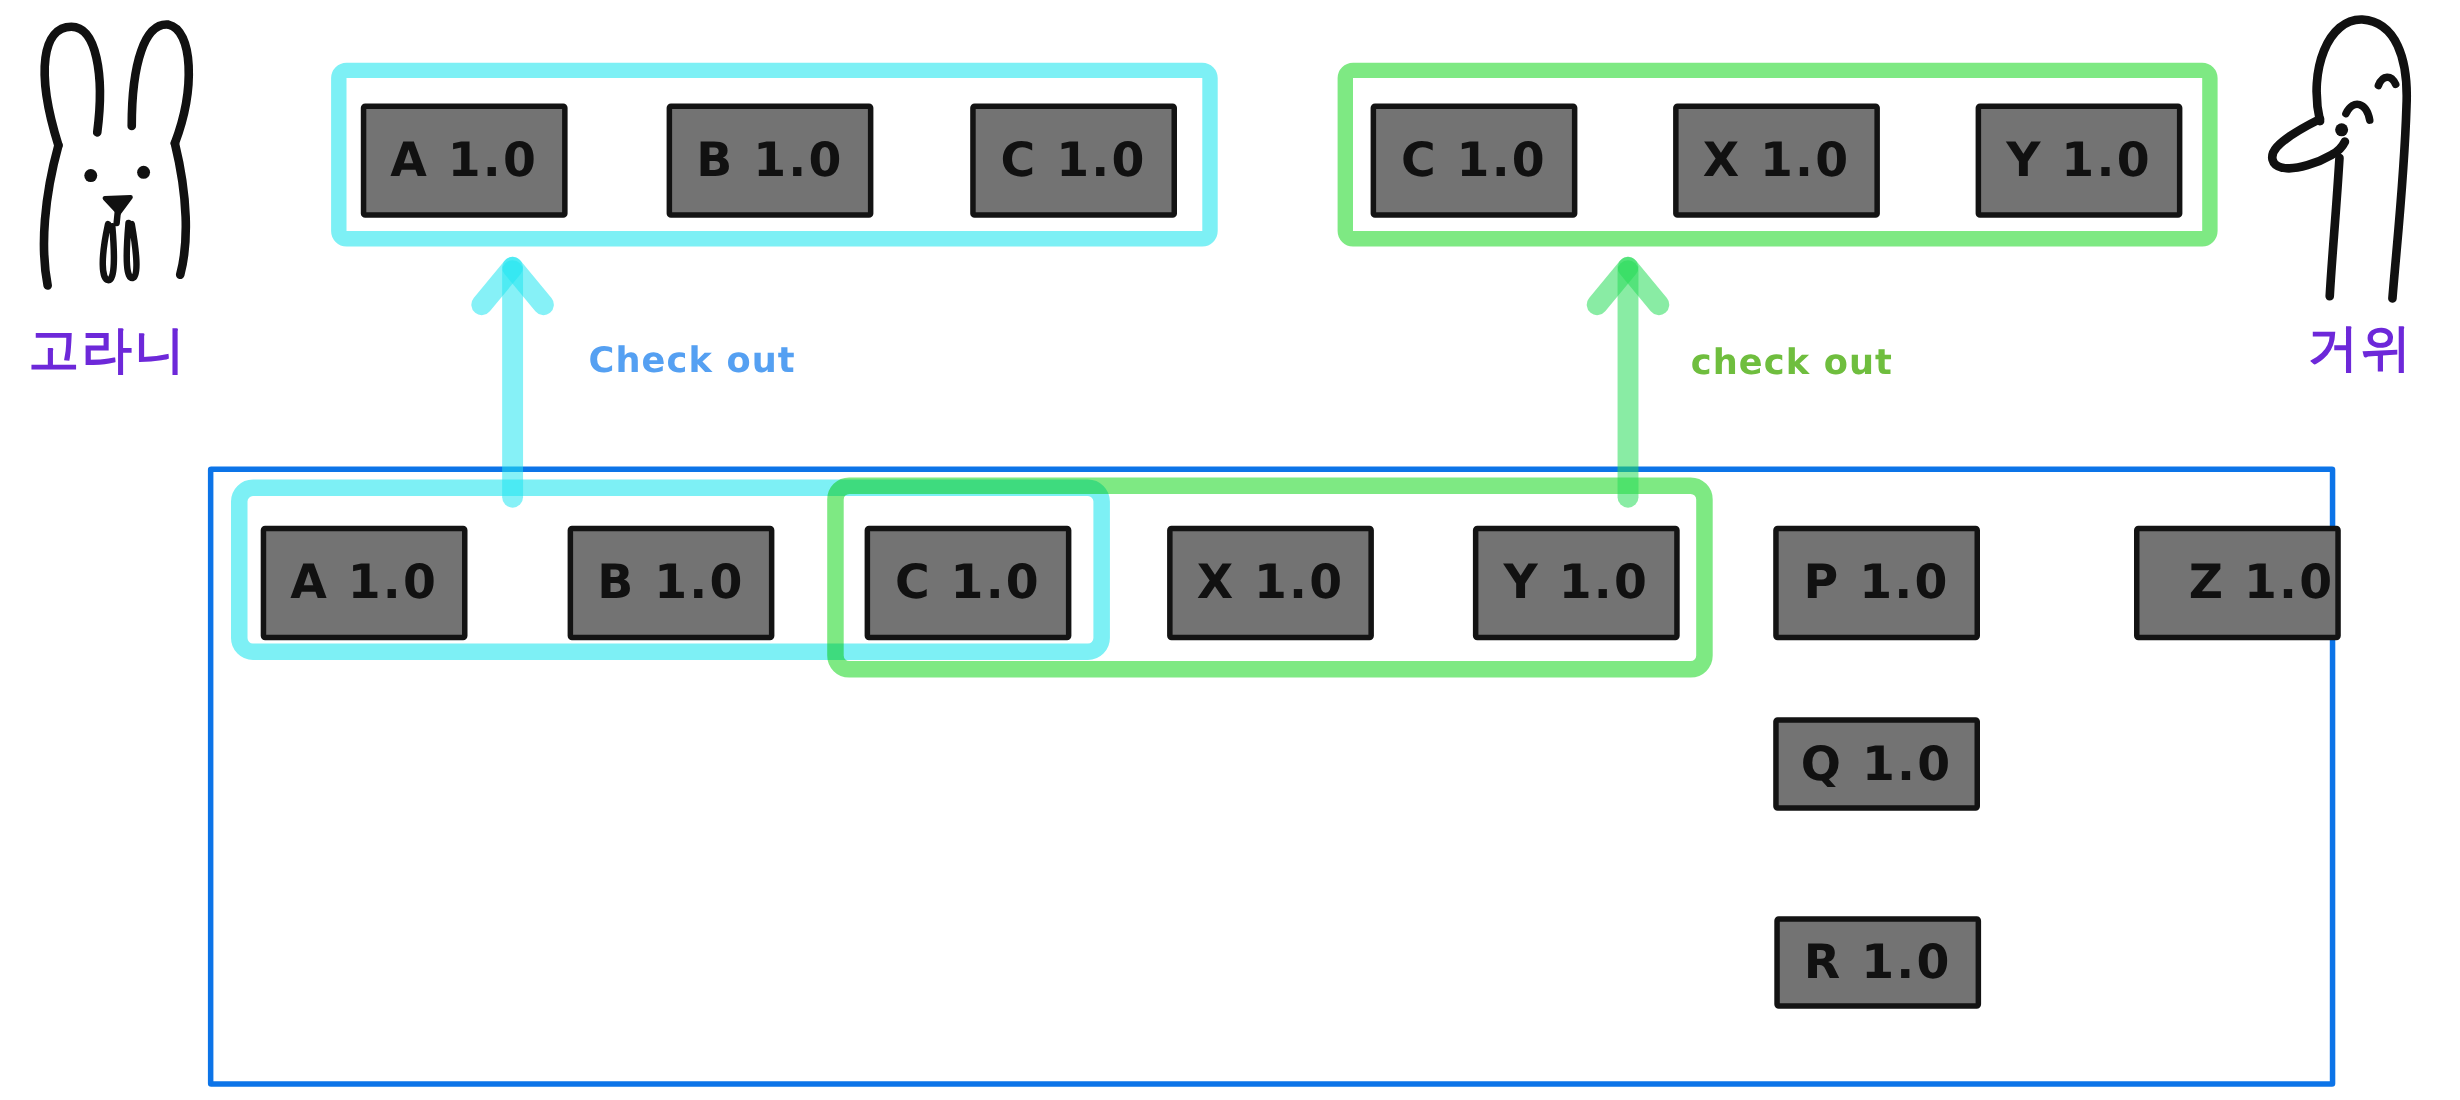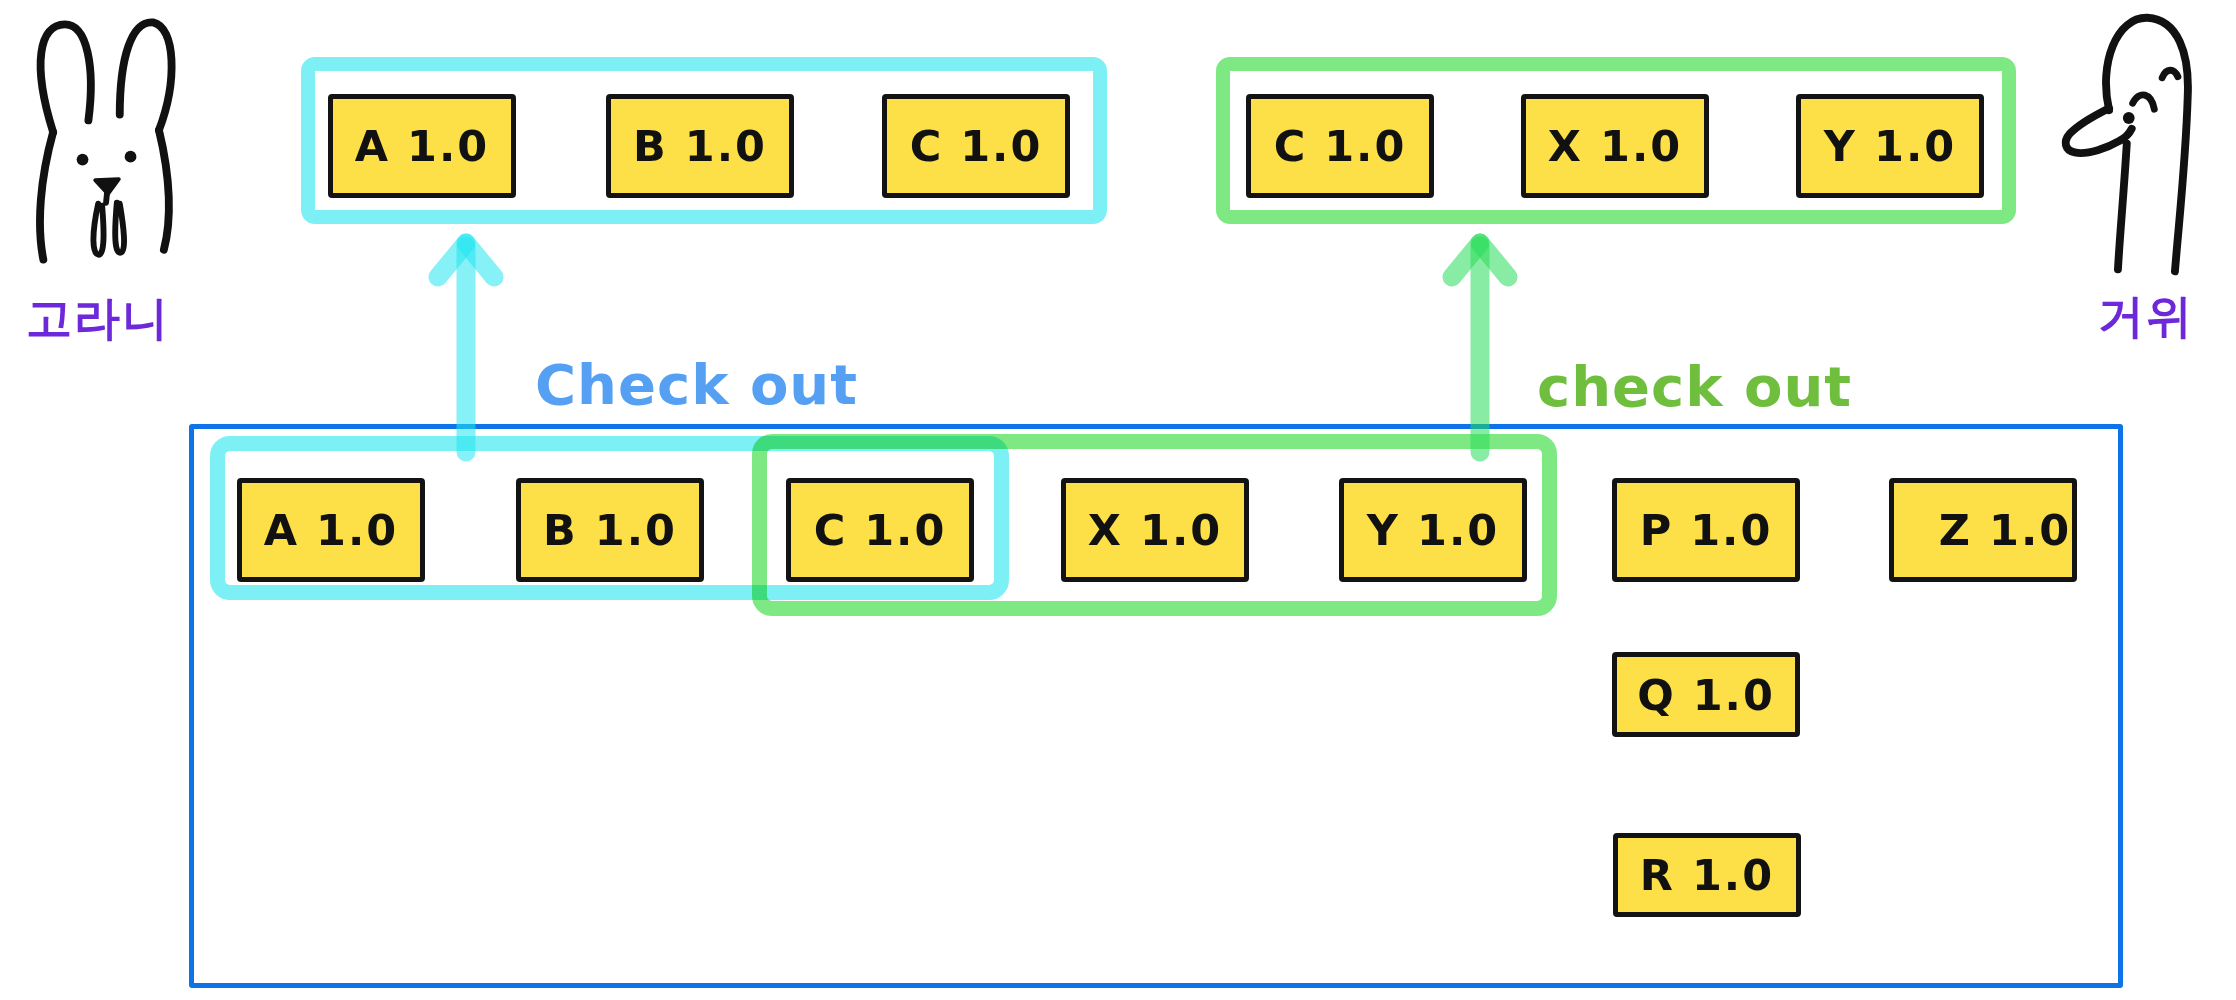--- a/index.html
+++ b/index.html
@@ -3,42 +3,42 @@
 <meta charset="utf-8">
 <style>
   html,body{margin:0;padding:0;background:#fff;}
   .stage{
     position:relative;width:2236px;height:1000px;background:#ffffff;
     font-family:"DejaVu Sans",sans-serif;overflow:hidden;
   }
   .abs{position:absolute;}
   
   .pkg{
-    position:absolute;width:188px;height:104px;background:#fde047;
+    position:absolute;width:188px;height:104px;background:#737373;
     border:5px solid #131313;border-radius:4px;box-sizing:border-box;
     display:flex;align-items:center;justify-content:center;
     font-weight:700;font-size:43px;letter-spacing:2px;color:#111;
   }
   
   .holder{
     position:absolute;height:167px;background:#fff;box-sizing:border-box;
     border:14px solid;border-radius:14px;
   }
   
   .repo{
     position:absolute;left:189px;top:424px;width:1934px;height:564px;
     border:5px solid #0C74E8;border-radius:3px;box-sizing:border-box;background:transparent;
   }
   
   .hl{
     position:absolute;box-sizing:border-box;background:transparent;
     border:15px solid;border-radius:20px;mix-blend-mode:multiply;
   }
   .checkout-label{
-    position:absolute;font-weight:700;font-size:56px;letter-spacing:1px;white-space:nowrap;margin-top:44px;
+    position:absolute;font-weight:700;font-size:32px;letter-spacing:1px;white-space:nowrap;
   }
   .actor-label{
     position:absolute;width:180px;text-align:center;
     font-weight:700;font-size:46px;color:#6d28d9;letter-spacing:2px;white-space:nowrap;
   }
   svg{display:block;}
   .overlay{position:absolute;left:0;top:0;pointer-events:none;}
 </style>
 </head>
 <body>
@@ -87,21 +87,21 @@
 
   <div class="hl" style="left:210px;top:436px;width:799px;height:164px;border-color:#7DF0F5;"></div>
   <div class="hl" style="left:752px;top:434px;width:805px;height:182px;border-color:#7EE983;"></div>
 
   <div class="pkg" style="left:237px;top:478px;">A 1.0</div>
   <div class="pkg" style="left:516px;top:478px;">B 1.0</div>
   <div class="pkg" style="left:786px;top:478px;">C 1.0</div>
   <div class="pkg" style="left:1061px;top:478px;">X 1.0</div>
   <div class="pkg" style="left:1339px;top:478px;">Y 1.0</div>
   <div class="pkg" style="left:1612px;top:478px;">P 1.0</div>
-  <div class="pkg" style="left:1889px;top:478px;padding-left:44px;">Z 1.0</div>
+  <div class="pkg" style="left:1940px;top:478px;padding-left:44px;">Z 1.0</div>
 
   <div class="pkg" style="left:1612px;top:652px;height:85px;">Q 1.0</div>
   <div class="pkg" style="left:1613px;top:833px;height:84px;">R 1.0</div>
 
   <svg class="overlay" width="2236" height="1000" viewBox="0 0 2236 1000">
     <g fill="none" stroke-linecap="round">
       <path d="M466,452 L466,246" stroke="rgba(34,229,240,0.55)" stroke-width="19"></path>
       <path d="M438,277 L466,243" stroke="rgba(34,229,240,0.55)" stroke-width="19"></path>
       <path d="M494,277 L466,243" stroke="rgba(34,229,240,0.55)" stroke-width="19"></path>
     </g>

